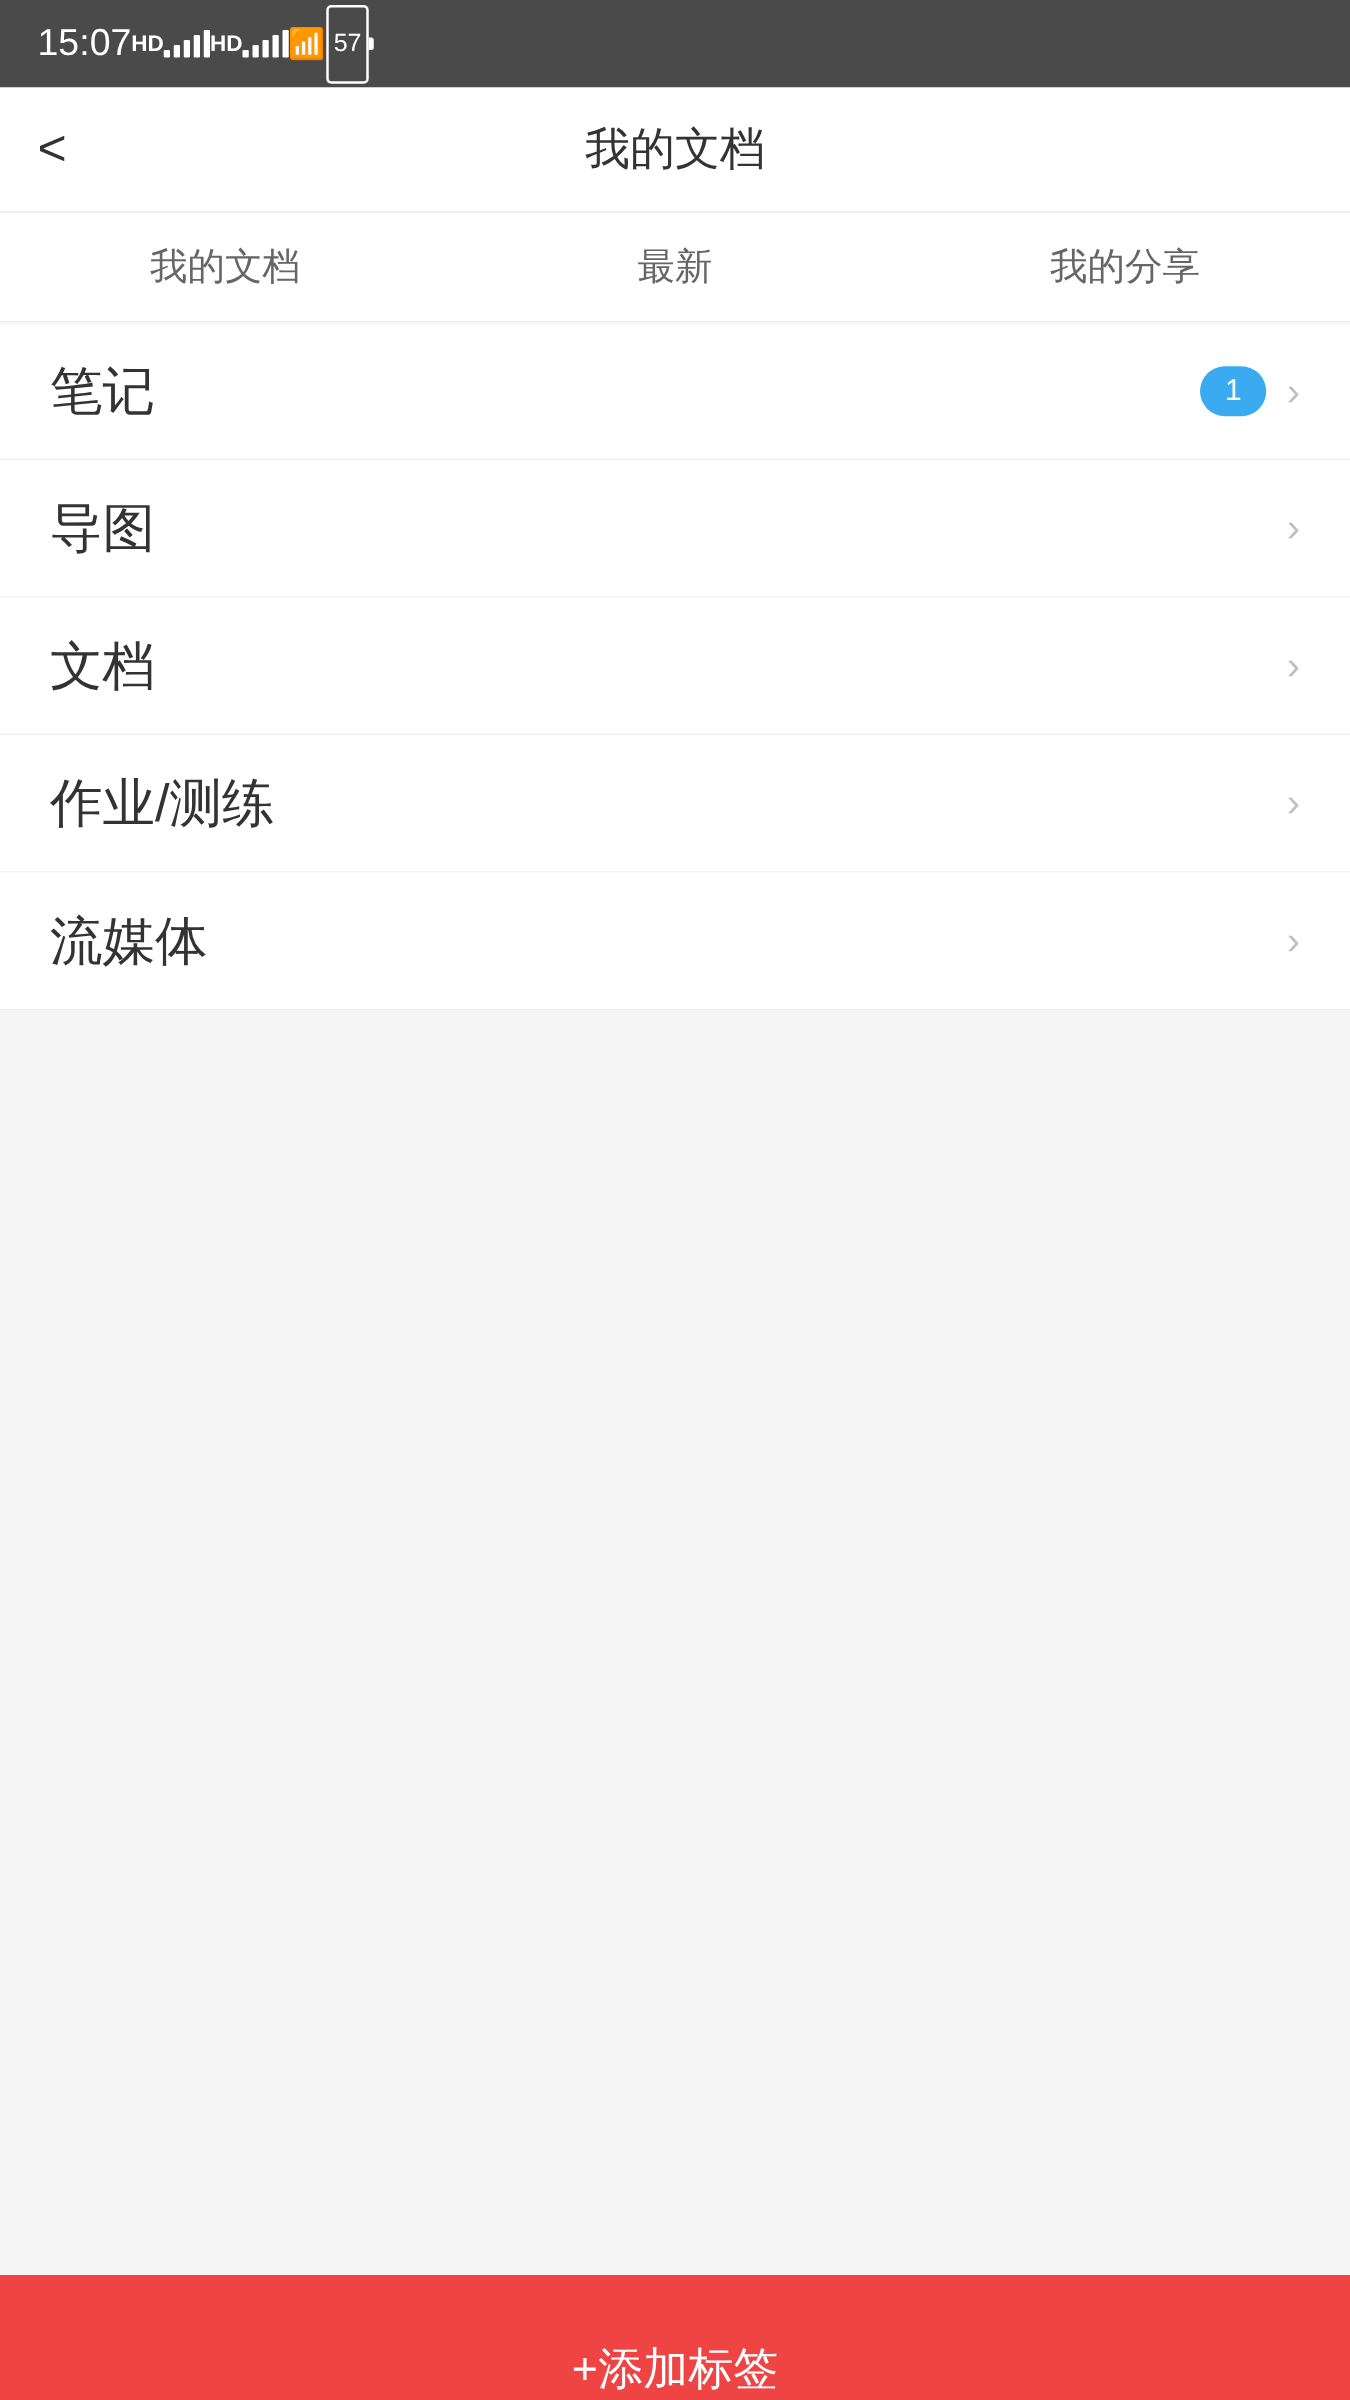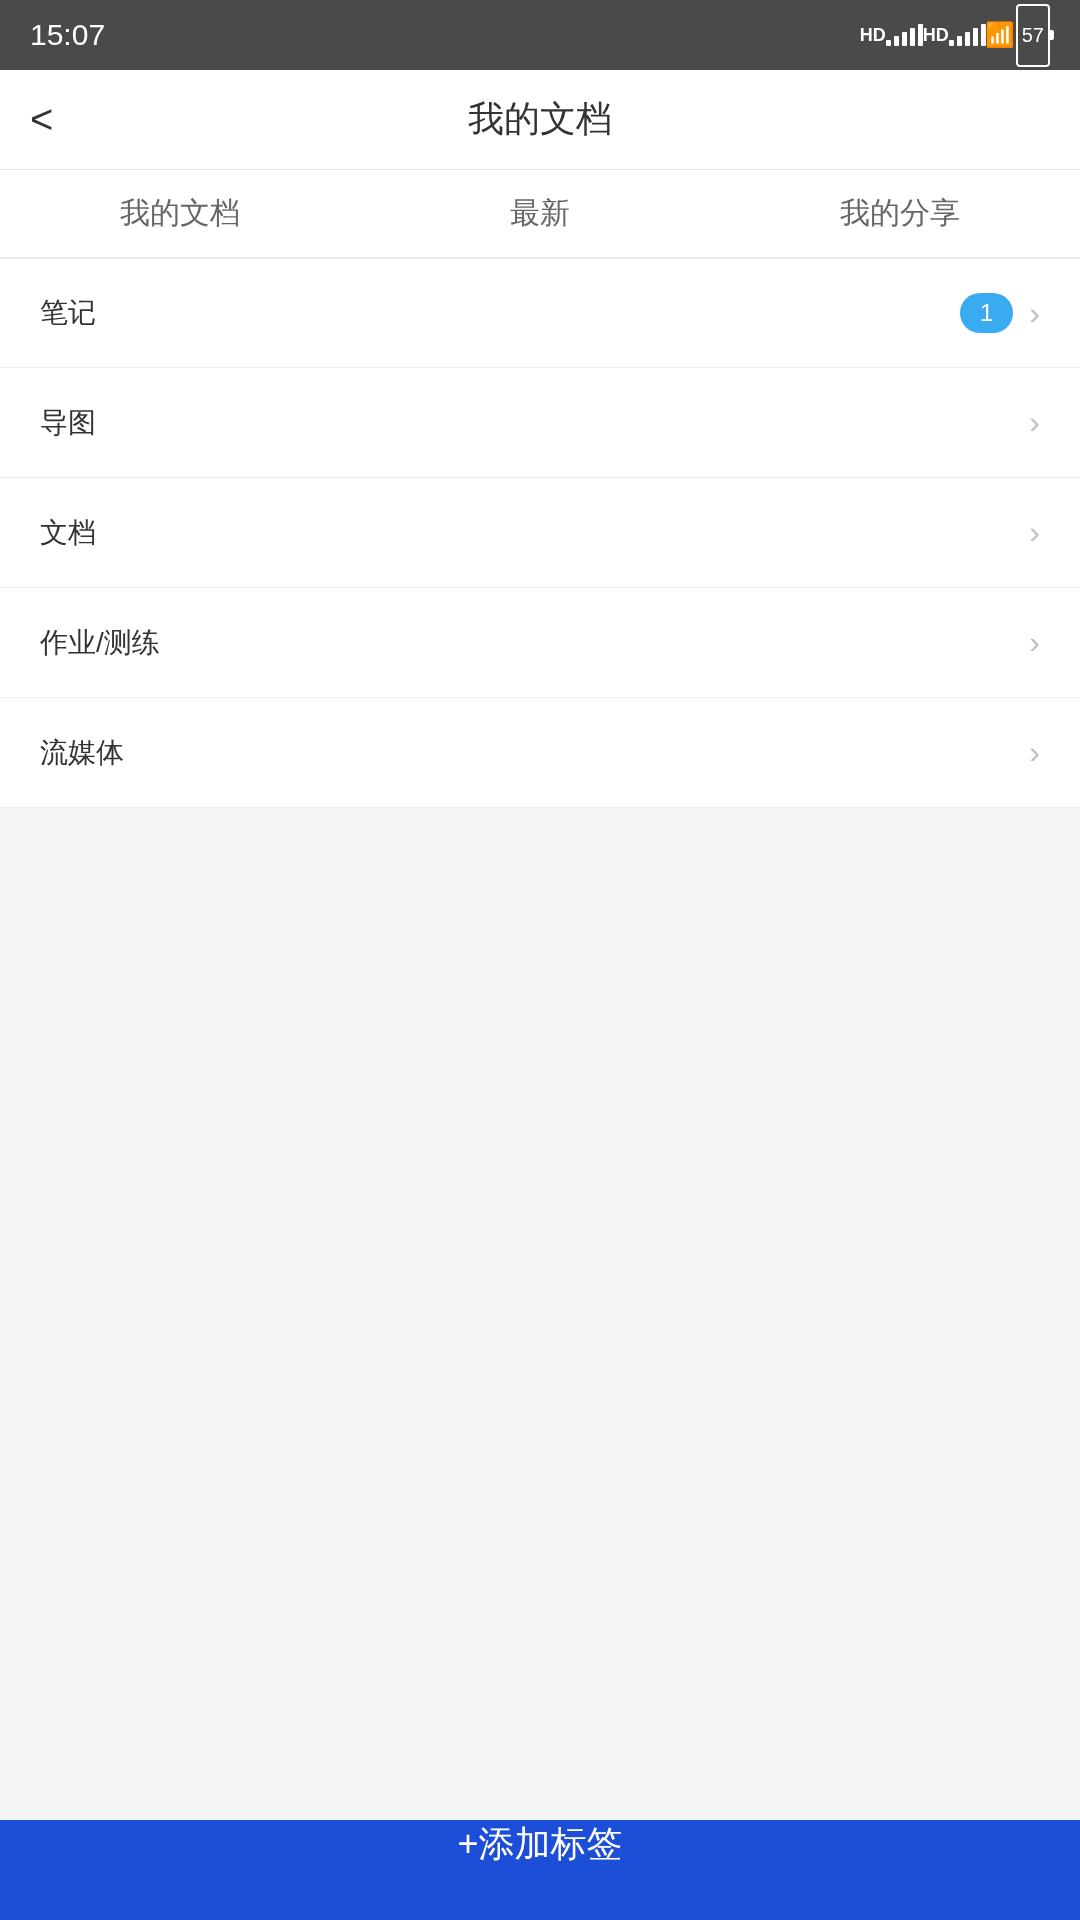--- a/index.html
+++ b/index.html
@@ -17,21 +17,20 @@
       overflow: hidden;
     }
 
     
     .status-bar {
       width: 100%;
       height: 70px;
       background: #4a4a4a;
       display: flex;
       align-items: center;
-      justify-content: space-between;
       padding: 0 30px;
     }
 
     .status-time {
       color: white;
       font-size: 30px;
       font-weight: 500;
     }
 
     .status-icons {
@@ -148,21 +147,21 @@
       border-top: 1px solid #efefef;
     }
 
     .list-item-left {
       display: flex;
       align-items: center;
       gap: 20px;
     }
 
     .list-item-label {
-      font-size: 28px;
+      font-size: 42px;
       color: #333;
     }
 
     .list-item-right {
       display: flex;
       align-items: center;
       gap: 16px;
     }
 
     .badge {
@@ -180,23 +179,23 @@
       font-size: 32px;
     }
 
     
     .bottom-button {
       position: absolute;
       bottom: 0;
       left: 0;
       width: 100%;
       height: 100px;
-      background: #1d4ed8;
-      display: flex;
-      align-items: flex-start;
+      background: #ef4444;
+      display: flex;
+      align-items: flex-end;
       justify-content: center;
       cursor: pointer;
     }
 
     .bottom-button-text {
       color: white;
       font-size: 36px;
       font-weight: 500;
     }
 

